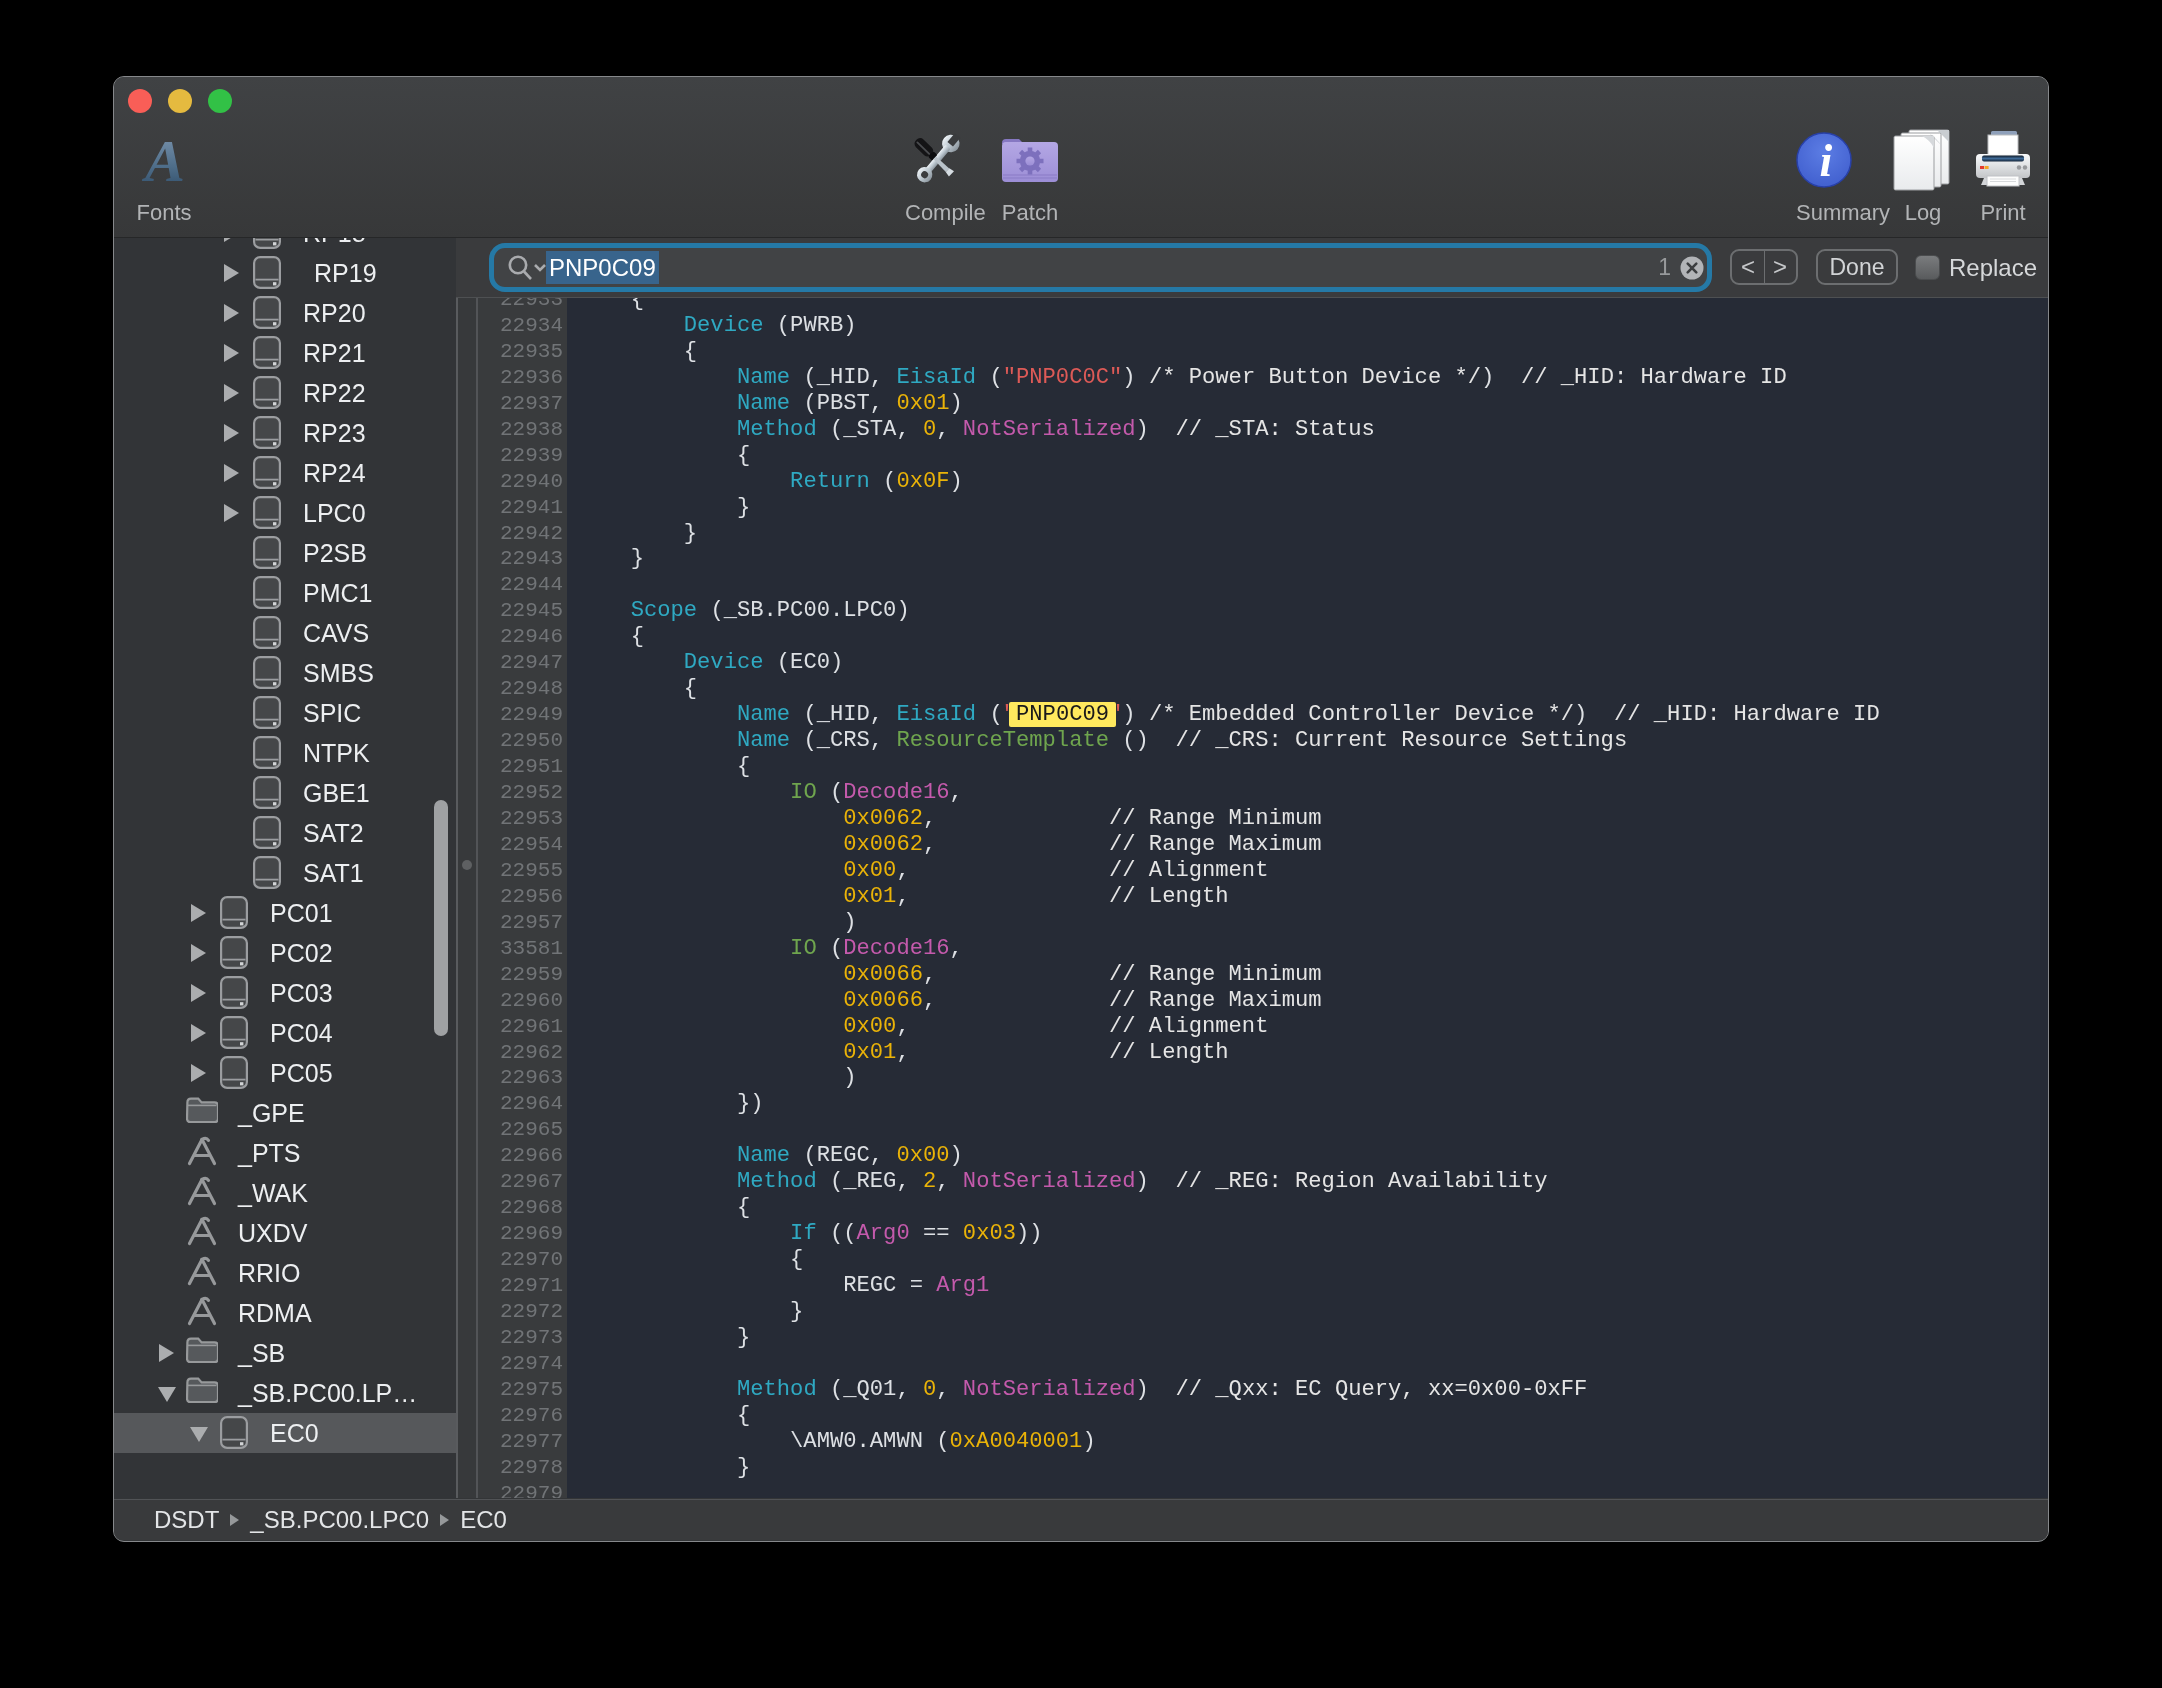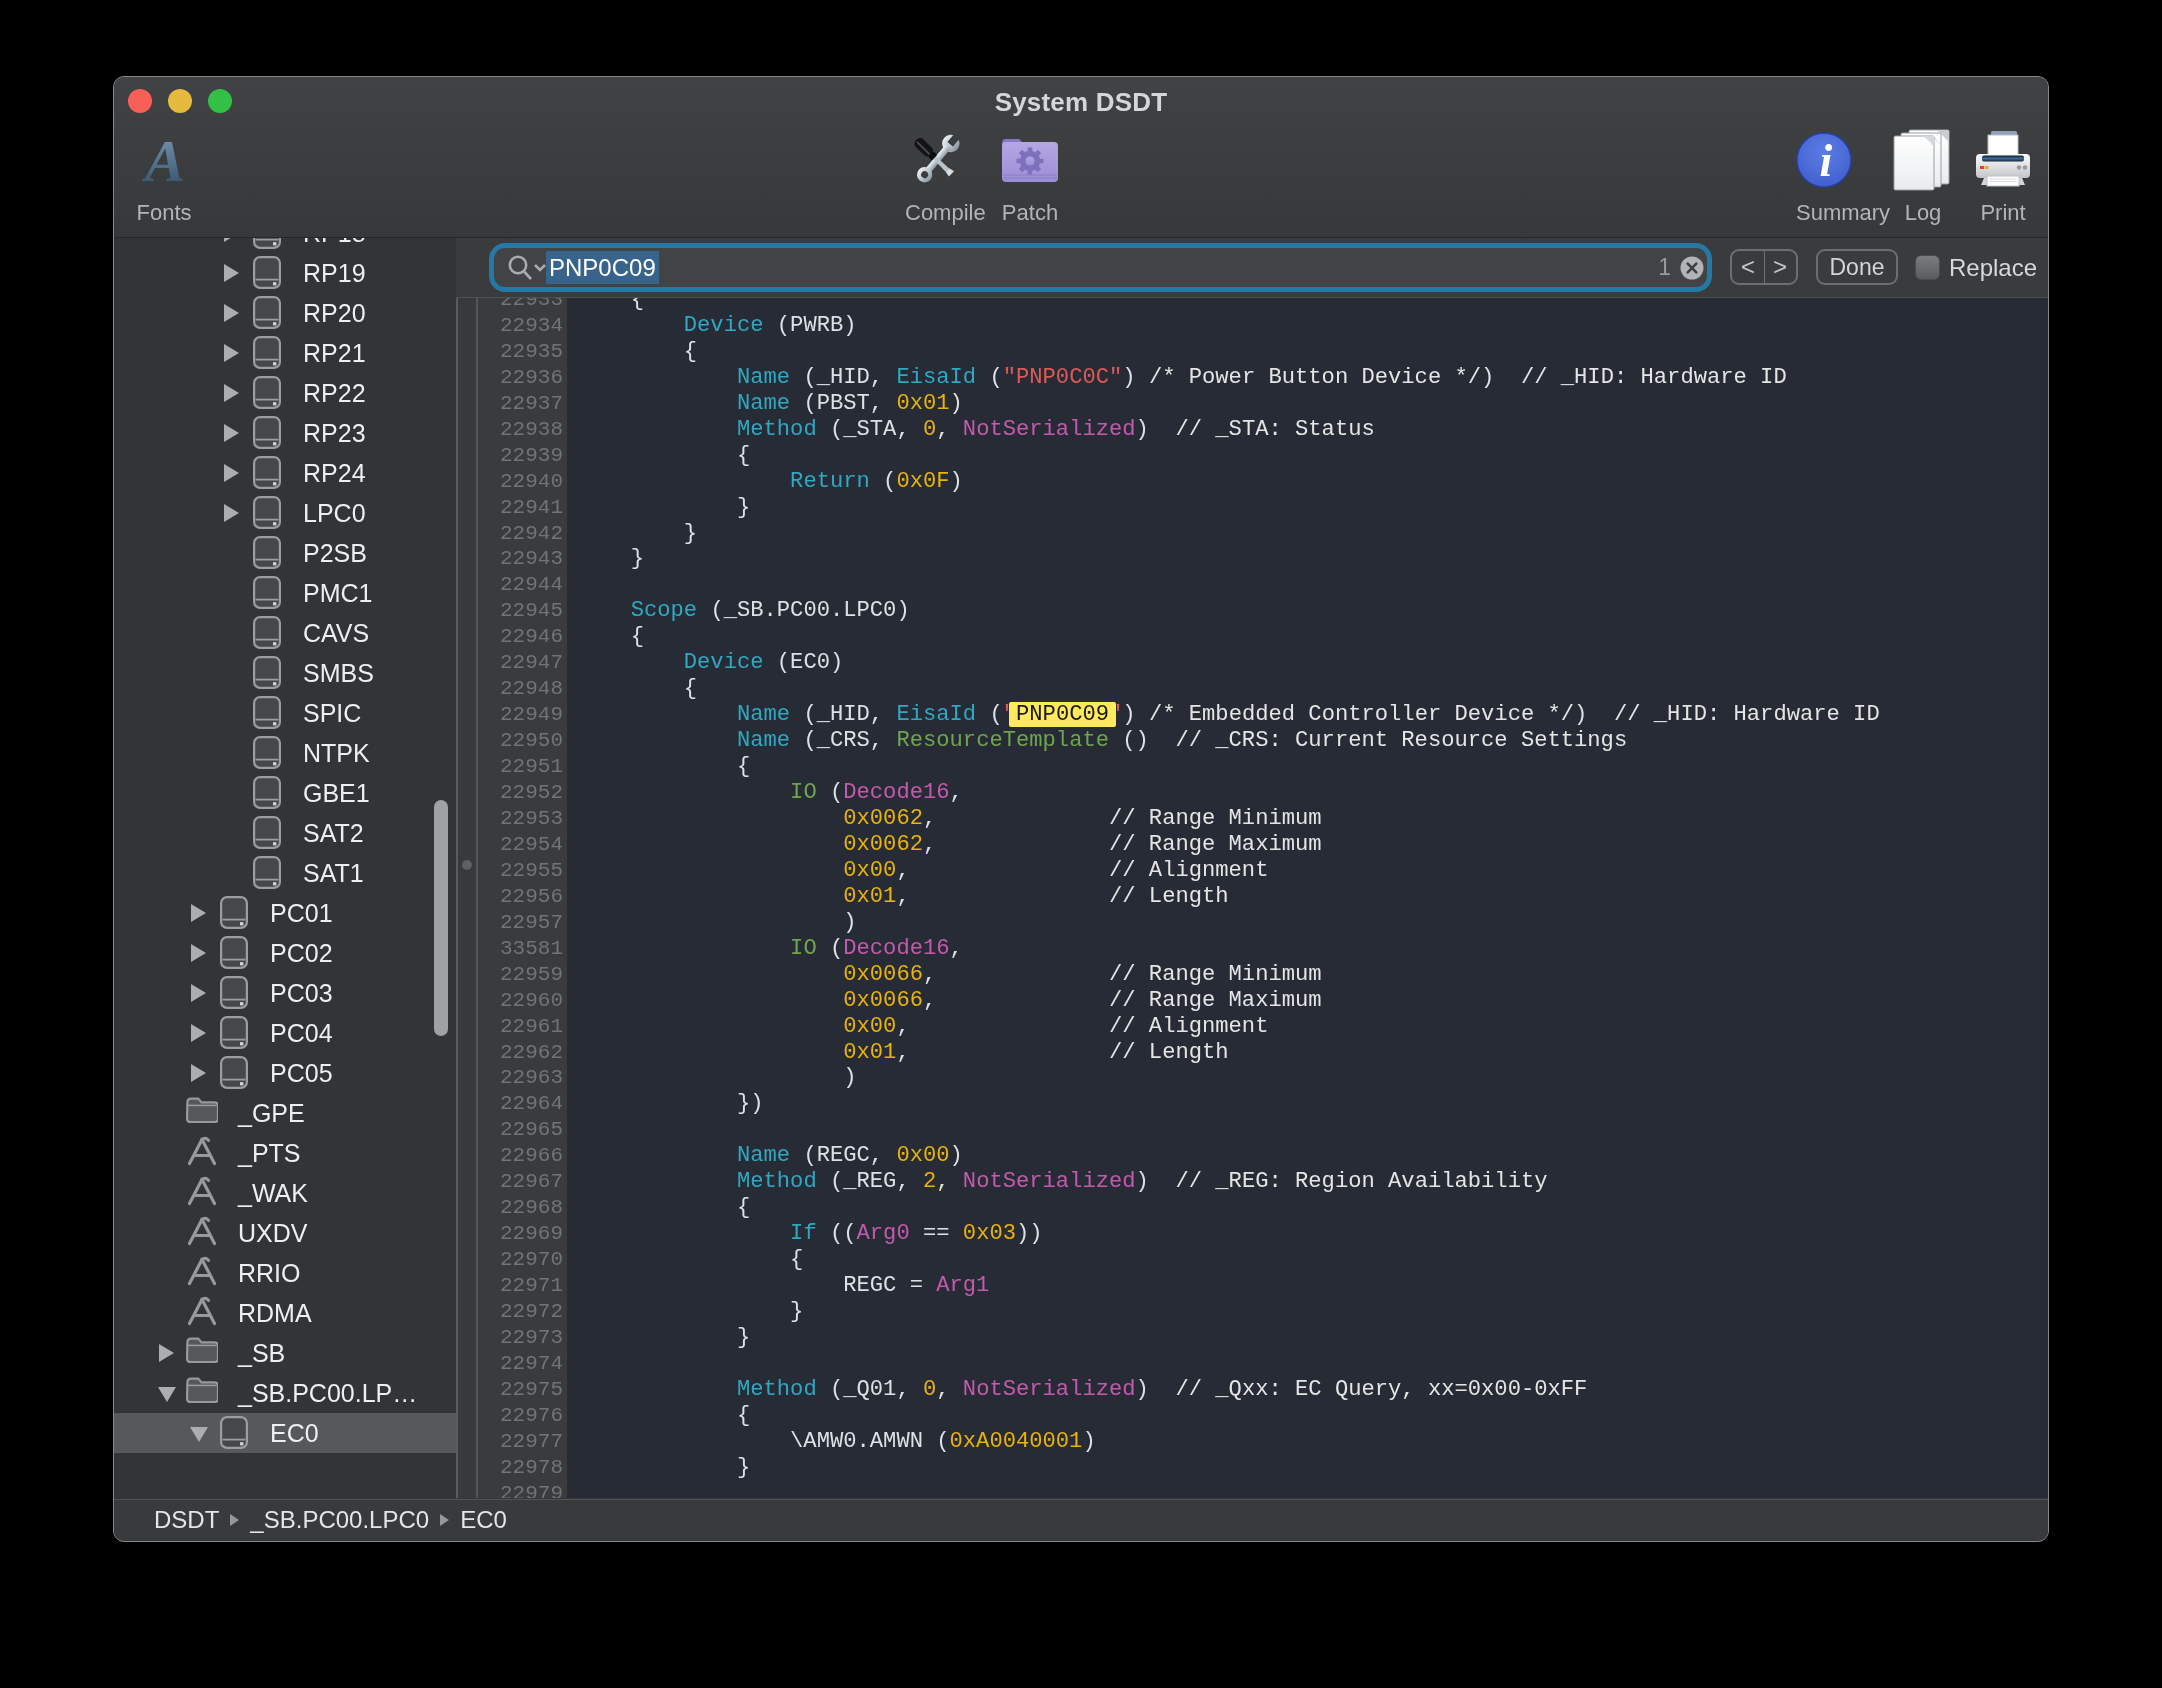--- a/index.html
+++ b/index.html
@@ -77,21 +77,20 @@
   font-size:24px; color:#e3e5e7; }
 .bsep { width:0; height:0; border-left:9px solid #96989a; border-top:6px solid transparent;
   border-bottom:6px solid transparent; margin:0 11px; }
 </style></head>
 <body>
 <div id="win">
   <div id="header">
     <div class="tl" style="left:14px; background:#f95e57;"></div>
     <div class="tl" style="left:54px; background:#e5ba3f;"></div>
     <div class="tl" style="left:94px; background:#32c146;"></div>
-    <div id="title">System DSDT</div>
     <div class="titem" style="left:18px; top:50px; width:64px;">
         <div class="ticon">
           <svg width="64" height="64" viewBox="0 0 64 64">
             <defs>
               <linearGradient id="fa" x1="0" y1="0" x2="0" y2="1">
                 <stop offset="0" stop-color="#8099b2"></stop>
                 <stop offset="0.55" stop-color="#51708c"></stop>
                 <stop offset="1" stop-color="#2c4a66"></stop>
               </linearGradient>
             </defs>
@@ -240,21 +239,21 @@
         </div>
 <div class="trow" style="top:15px">
           <span class="tri-r" style="left:110px"></span>
           <span class="ticw" style="left:139px">
             <svg class="tico" width="28" height="33" viewBox="0 0 28 33">
               <rect x="1.1" y="1.1" width="25.8" height="30.8" rx="6" fill="#454749" stroke="#9b9da0" stroke-width="2.2"></rect>
               <path d="M2.5 23.6 h23" stroke="#9b9da0" stroke-width="1.8"></path>
               <rect x="20" y="26.2" width="3.4" height="3.2" fill="#d2d4d6"></rect>
             </svg>
           </span>
-          <span class="tlabel" style="left:189px">RP19</span>
+          <span class="tlabel" style="left:200px">RP19</span>
         </div>
 <div class="trow" style="top:55px">
           <span class="tri-r" style="left:110px"></span>
           <span class="ticw" style="left:139px">
             <svg class="tico" width="28" height="33" viewBox="0 0 28 33">
               <rect x="1.1" y="1.1" width="25.8" height="30.8" rx="6" fill="#454749" stroke="#9b9da0" stroke-width="2.2"></rect>
               <path d="M2.5 23.6 h23" stroke="#9b9da0" stroke-width="1.8"></path>
               <rect x="20" y="26.2" width="3.4" height="3.2" fill="#d2d4d6"></rect>
             </svg>
           </span>

